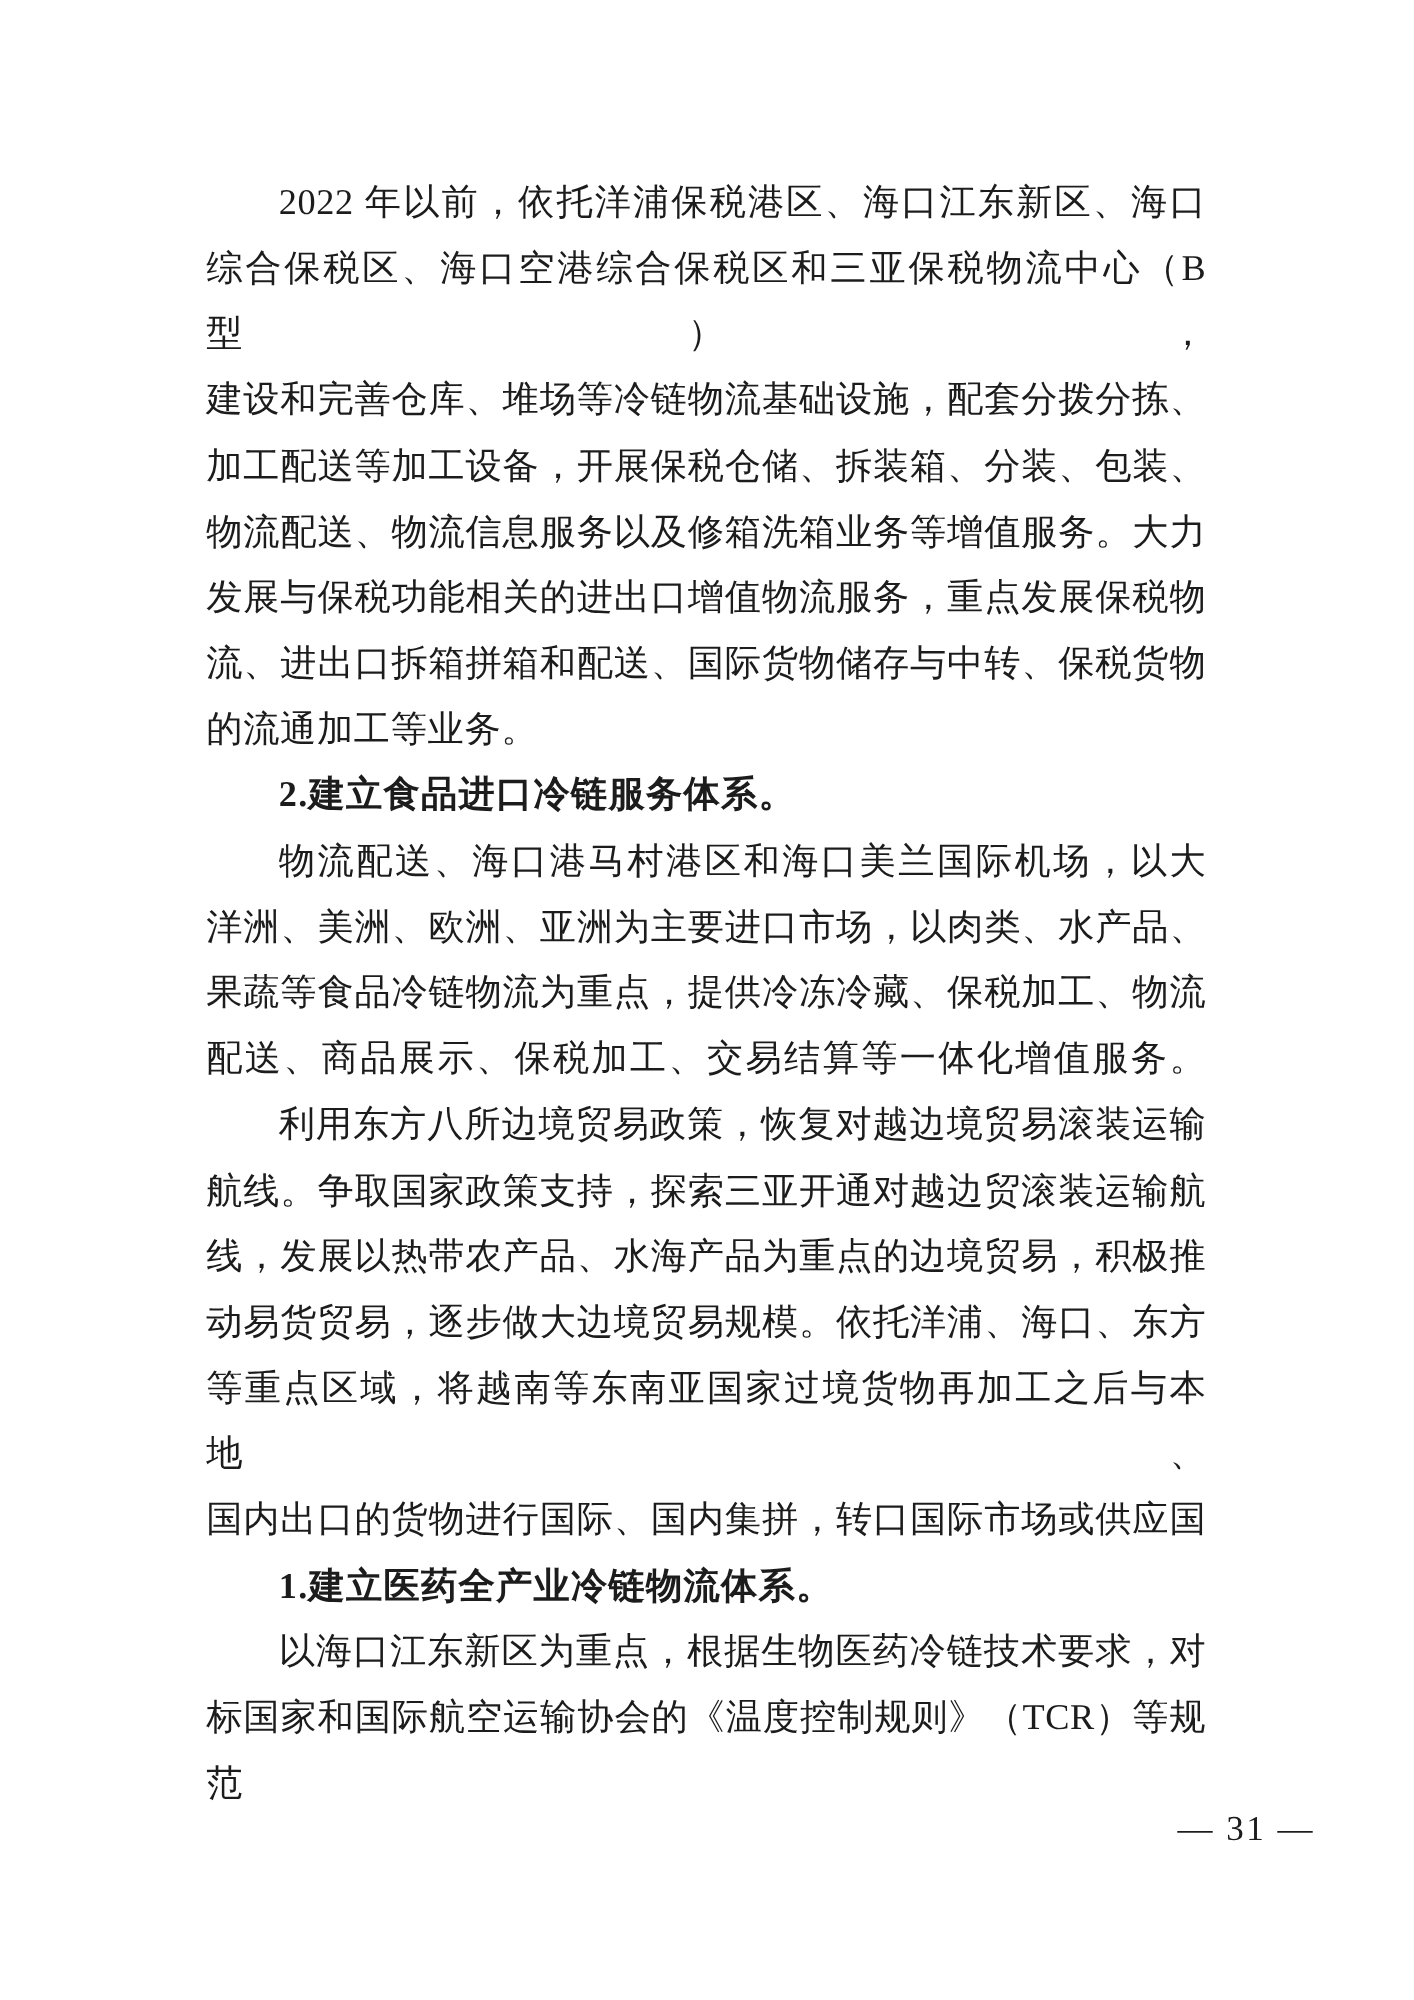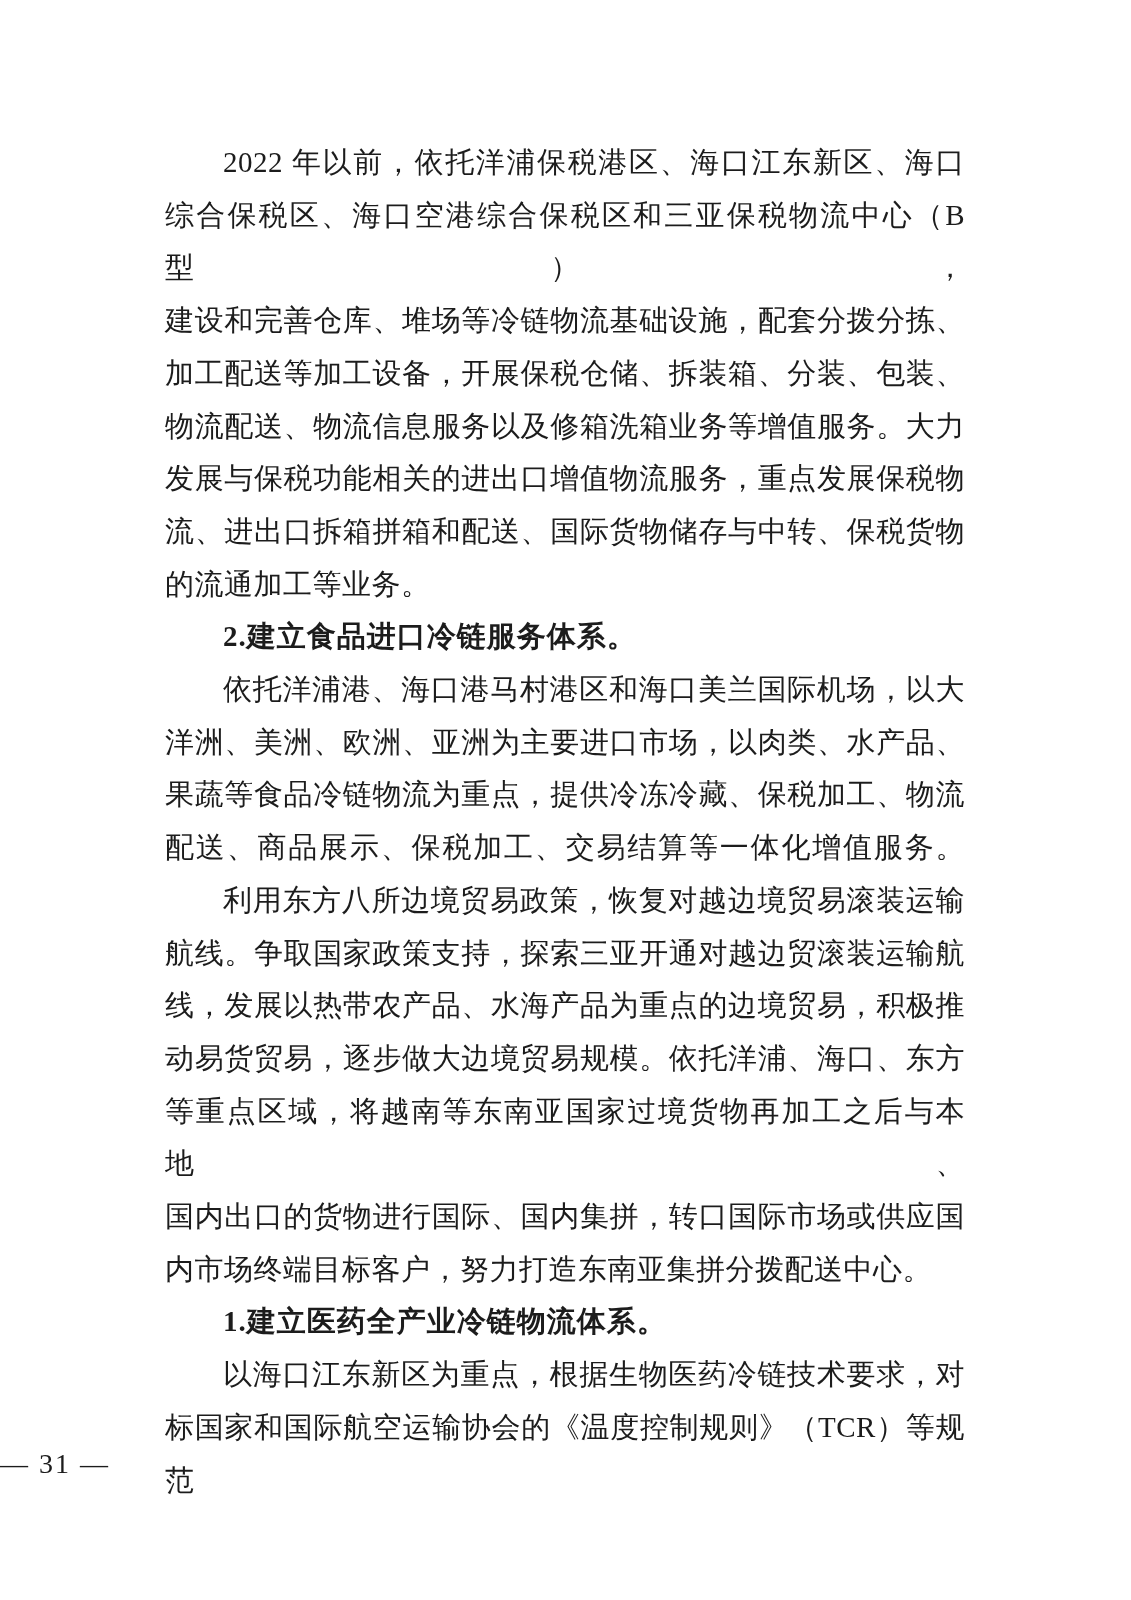--- a/index.html
+++ b/index.html
@@ -40,50 +40,49 @@
   .line.heading {
     font-weight: bold;
     text-indent: 2em;
     letter-spacing: 1px;
   }
   .footer {
     position: absolute;
     left: 0;
     top: 1448px;
     width: 1052px;
-    text-align: left;
+    text-align: right;
     font-size: 28px;
     color: #1c1c1c;
     letter-spacing: 2px;
   }
 </style>
 </head>
 <body>
 
 <div class="page">
   <div class="text-block">
     <div class="line first full">2022 年以前，依托洋浦保税港区、海口江东新区、海口</div>
     <div class="line full">综合保税区、海口空港综合保税区和三亚保税物流中心（B 型），</div>
     <div class="line full">建设和完善仓库、堆场等冷链物流基础设施，配套分拨分拣、</div>
     <div class="line full">加工配送等加工设备，开展保税仓储、拆装箱、分装、包装、</div>
     <div class="line full">物流配送、物流信息服务以及修箱洗箱业务等增值服务。大力</div>
     <div class="line full">发展与保税功能相关的进出口增值物流服务，重点发展保税物</div>
     <div class="line full">流、进出口拆箱拼箱和配送、国际货物储存与中转、保税货物</div>
     <div class="line">的流通加工等业务。</div>
     <div class="line heading">2.建立食品进口冷链服务体系。</div>
-    <div class="line first full">依托洋浦港、海口港马村港区和海口美兰国际机场，以大</div>
+    <div class="line first full">物流配送、海口港马村港区和海口美兰国际机场，以大</div>
     <div class="line full">洋洲、美洲、欧洲、亚洲为主要进口市场，以肉类、水产品、</div>
     <div class="line full">果蔬等食品冷链物流为重点，提供冷冻冷藏、保税加工、物流</div>
     <div class="line full">配送、商品展示、保税加工、交易结算等一体化增值服务。</div>
     <div class="line first full">利用东方八所边境贸易政策，恢复对越边境贸易滚装运输</div>
     <div class="line full">航线。争取国家政策支持，探索三亚开通对越边贸滚装运输航</div>
     <div class="line full">线，发展以热带农产品、水海产品为重点的边境贸易，积极推</div>
     <div class="line full">动易货贸易，逐步做大边境贸易规模。依托洋浦、海口、东方</div>
     <div class="line full">等重点区域，将越南等东南亚国家过境货物再加工之后与本地、</div>
     <div class="line full">国内出口的货物进行国际、国内集拼，转口国际市场或供应国</div>
-    <div class="line">内市场终端目标客户，努力打造东南亚集拼分拨配送中心。</div>
     <div class="line heading">1.建立医药全产业冷链物流体系。</div>
     <div class="line first full">以海口江东新区为重点，根据生物医药冷链技术要求，对</div>
     <div class="line full">标国家和国际航空运输协会的《温度控制规则》（TCR）等规范</div>
   </div>
 
   <div class="footer">— 31 —</div>
 </div>
 
 </body></html>

